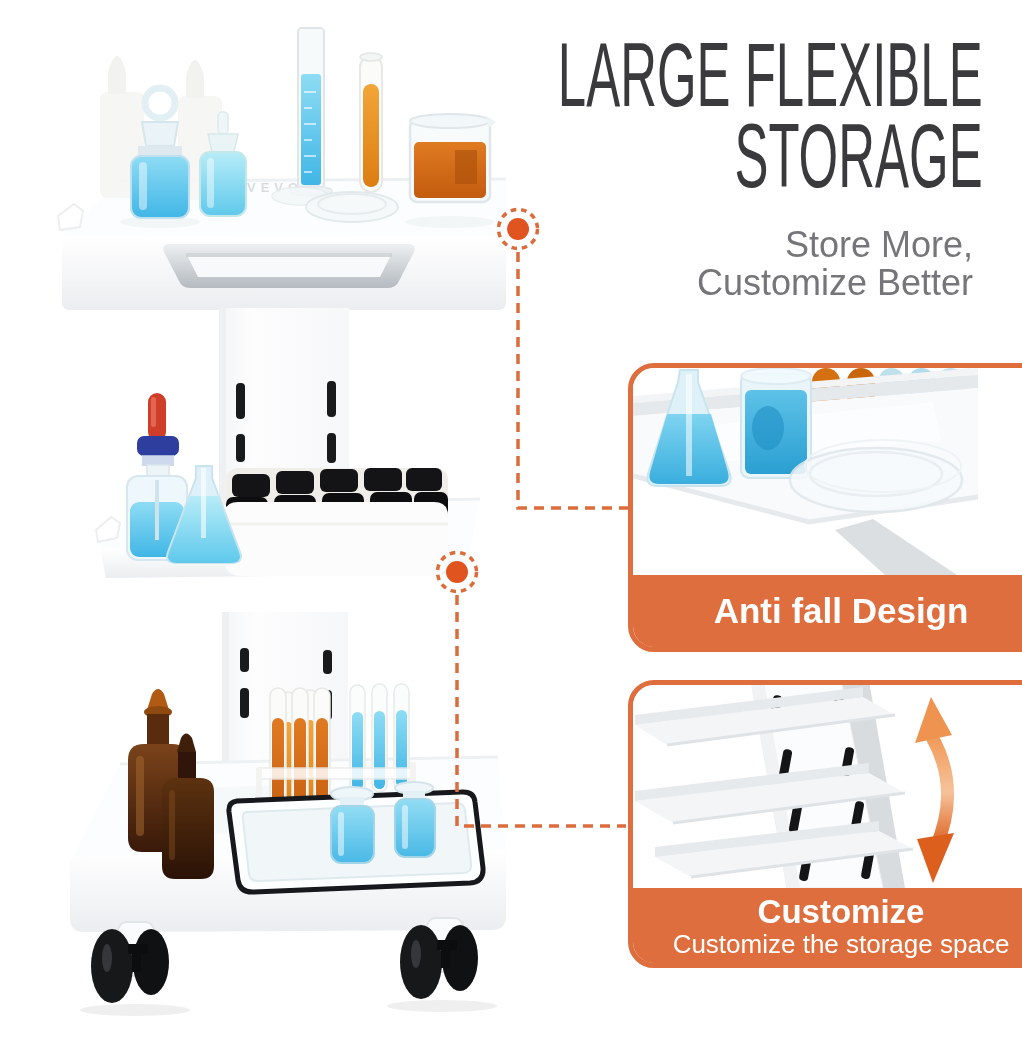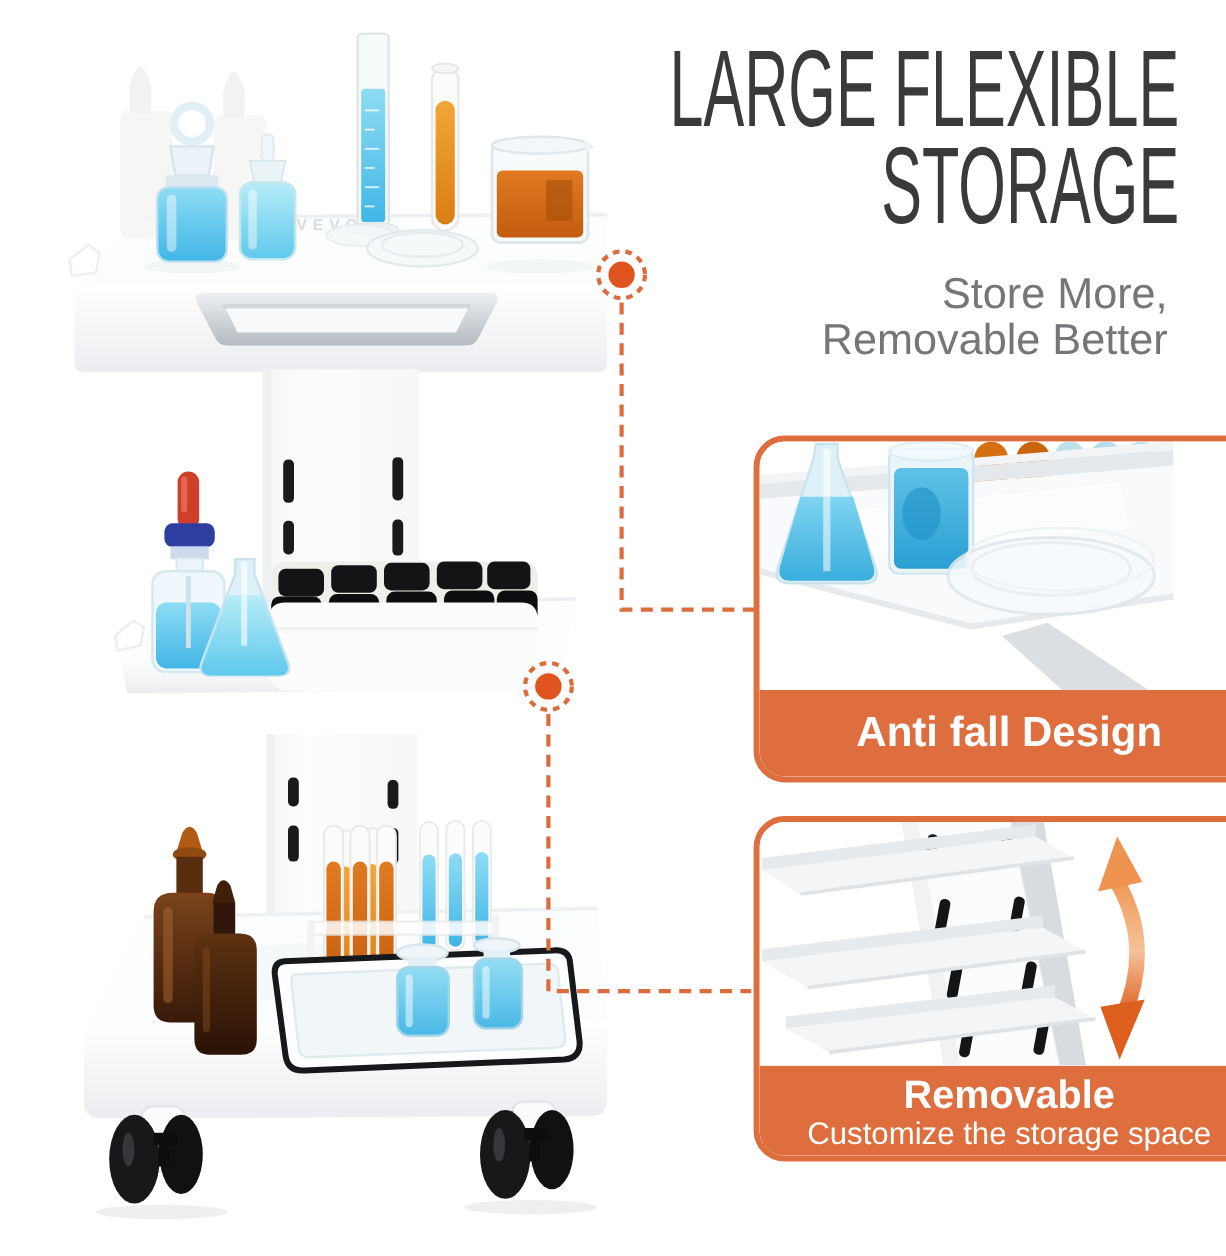--- a/index.html
+++ b/index.html
@@ -320,21 +320,21 @@
       <circle cx="457" cy="572" r="11" fill="var(--accent-deep,#e0551f)"></circle>
     </g>
   </svg>
 
   <div class="headline">
     <span class="hl">LARGE FLEXIBLE</span>
     <span class="hl">STORAGE</span>
   </div>
   <div class="subheadline">
     <div>Store More,</div>
-    <div>Removable Better</div>
+    <div>Customize Better</div>
   </div>
 
   <div class="card card-1">
     <div class="card-photo">
       <svg viewBox="0 0 345 207" width="345" height="207">
         <defs>
           <linearGradient id="sgB" x1="0" y1="0" x2="0" y2="1">
             <stop offset="0" stop-color="#7fd4f0"></stop>
               <stop offset="1" stop-color="#3aaede"></stop>
           </linearGradient>
@@ -432,18 +432,18 @@
         </g>
 
         <g>
           <path d="M299,52 Q328,104 303,162" stroke="url(#gArr)" stroke-width="13" fill="none"></path>
           <polygon points="282,58 298,12 319,50" fill="#ef9350"></polygon>
           <polygon points="284,154 300,198 321,148" fill="#dc5f1e"></polygon>
         </g>
       </svg>
     </div>
     <div class="card-banner">
-      <div class="banner-title">Removable</div>
+      <div class="banner-title">Customize</div>
       <div class="banner-sub">Customize the storage space</div>
     </div>
   </div>
 
 </div>
 
 </body></html>

